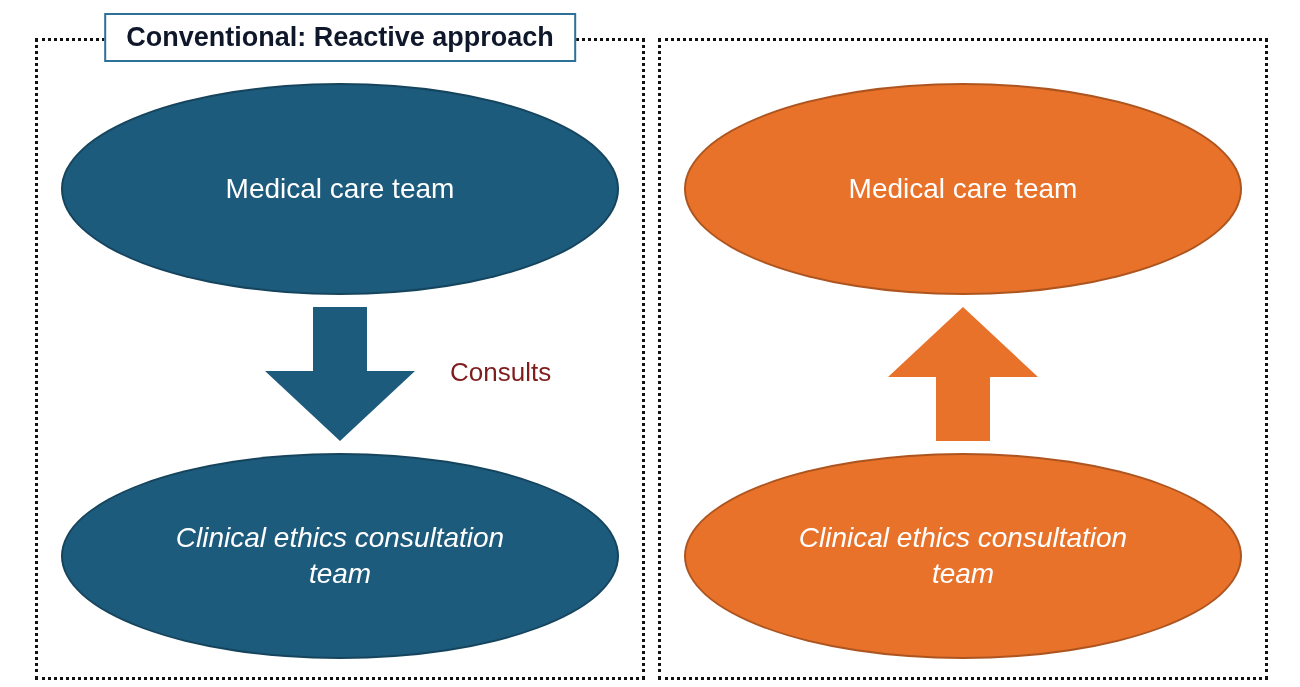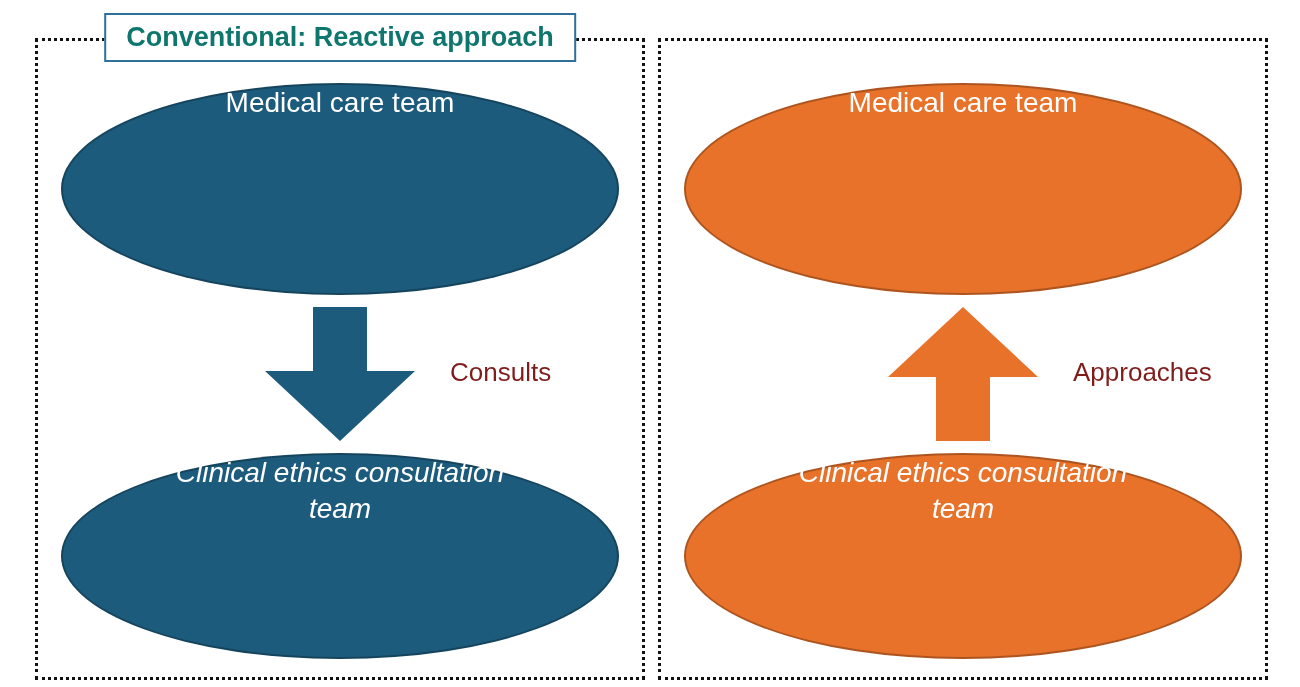--- a/index.html
+++ b/index.html
@@ -29,32 +29,33 @@
   .panel-title {
     position: absolute;
     top: -28px;
     left: 50%;
     transform: translateX(-50%);
     background: #ffffff;
     border: 2px solid #2d7198;
     padding: 7px 20px;
     font-size: 27px;
     font-weight: bold;
-    color: #0f766e;
+    color: #0f172a;
     white-space: nowrap;
     z-index: 2;
   }
 
   .ellipse {
     position: absolute;
     left: 50%;
     transform: translateX(-50%);
     width: 558px;
     border-radius: 50%;
     display: flex;
+    align-items: center;
     justify-content: center;
     color: #ffffff;
     font-size: 28px;
     text-align: center;
     border: 2px solid rgba(0,0,0,0.25);
     box-sizing: border-box;
   }
   .ellipse.top    { top: 42px;  height: 212px; }
   .ellipse.bottom { top: 412px; height: 206px; font-style: italic; }
   .ellipse .ellipse-label {
@@ -112,20 +113,19 @@
     <div class="ellipse top" style="background: rgb(232, 114, 42);">
       <span class="ellipse-label">Medical care team</span>
     </div>
 
     <div class="arrow-wrap">
       <svg viewBox="0 0 150 134" xmlns="http://www.w3.org/2000/svg">
         <polygon points="75,0 150,70 102,70 102,134 48,134 48,70 0,70" fill="#e8722a"></polygon>
       </svg>
     </div>
 
-    <div class="arrow-label">Approaches</div>
 
     <div class="ellipse bottom" style="background: rgb(232, 114, 42);">
       <span class="ellipse-label">Clinical ethics consultation team</span>
     </div>
   </div>
 
 </div>
 
 </body></html>

